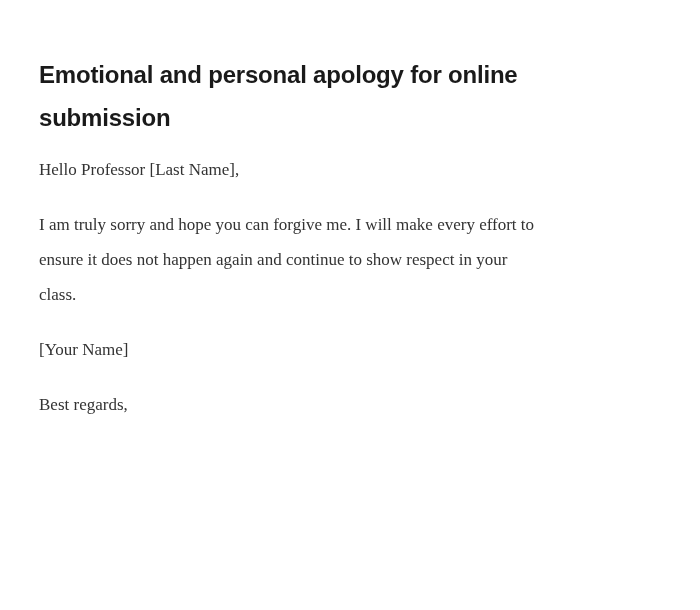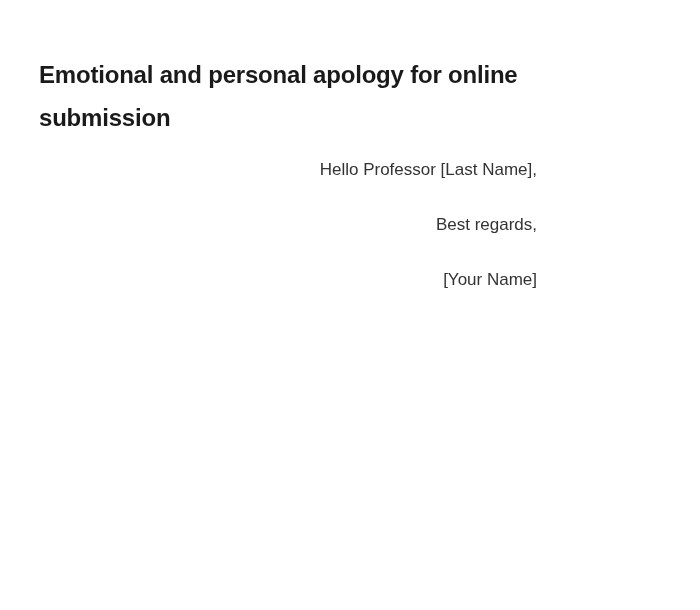--- a/index.html
+++ b/index.html
@@ -29,31 +29,31 @@
     letter-spacing: -0.2px;
     color: #1a1a1a;
     font-family: "Liberation Sans", sans-serif;
   }
   .article-paragraph {
     margin: 0 0 20px 0;
     font-size: 17px;
     font-weight: 400;
     line-height: 35px;
     color: #333333;
-    font-family: Liberation Sans, sans-serif;
-    text-align: right;
+    font-family: Liberation Serif, serif;
   }
 </style>
 </head>
 <body>
 
 <div class="page">
   <h2 class="article-heading">Emotional and personal apology for online submission</h2>
 
   <p class="article-paragraph">Hello Professor [Last Name],</p>
 
 
+  <p class="article-paragraph">I am truly sorry and hope you can forgive me. I will make every effort to ensure it does not happen again and continue to show respect in your class.</p>
+
+  <p class="article-paragraph">[Your Name]</p>
 
   <p class="article-paragraph">Best regards,</p>
-
-  <p class="article-paragraph">[Your Name]</p>
 
 </div>
 
 </body></html>

